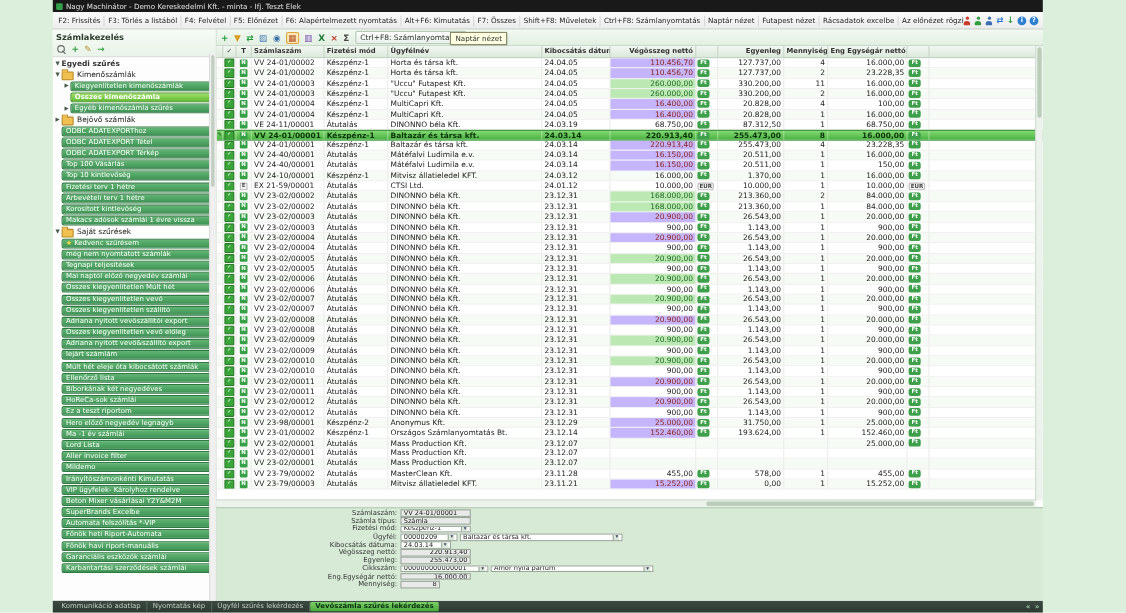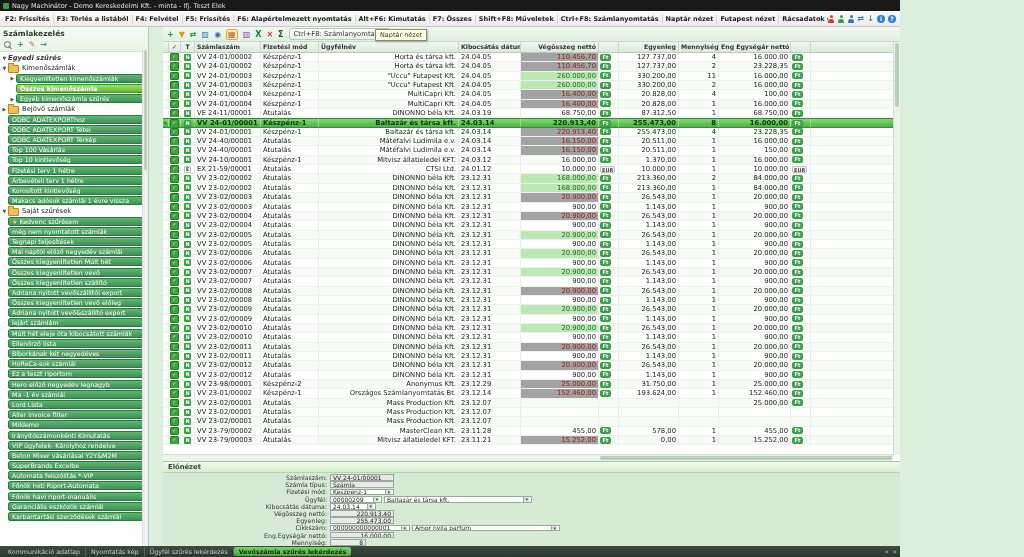--- a/index.html
+++ b/index.html
@@ -1,53 +1,53 @@
 <!DOCTYPE html>
 <html><head>
 <meta charset="utf-8">
 <style>
   html,body{margin:0;padding:0;}
   body{width:1024px;height:557px;overflow:hidden;font-family:"DejaVu Sans",sans-serif;background:#dceedc;}
-  .app{width:900px;height:557px;display:flex;flex-direction:column;}
+  .app{width:900px;height:557px;display:flex;flex-direction:column;padding-left:48px;}
 
   
   .titlebar{height:11px;background:#191919;color:#e0e0e0;display:flex;align-items:center;font-size:6.5px;padding:0 3px;gap:3px;flex:0 0 auto;}
   .win-icon{width:6px;height:6px;background:#35a04a;border-radius:1px;flex:0 0 auto;}
 
   
   .menubar{height:15px;background:linear-gradient(#fbfbfb,#ececec);border-bottom:1px solid #c6c6c6;display:flex;align-items:center;justify-content:space-between;padding:0 2px;flex:0 0 auto;}
-  .menu-items{display:flex;align-items:flex-start;min-width:0;overflow:hidden;font-weight:bold;}
+  .menu-items{display:flex;align-items:flex-start;min-width:0;overflow:hidden;}
   .menu-item{font-size:6.5px;color:#222;padding:1px 3px;border-right:1px solid #d8d8d8;white-space:nowrap;cursor:default;}
   .menu-icons{display:flex;align-items:center;gap:3px;padding-right:2px;flex:0 0 auto;}
 
   
   .ic{display:inline-block;font-size:8px;line-height:9px;font-weight:bold;text-align:center;font-style:normal;}
   .ic.round{border-radius:50%;width:8px;height:8px;line-height:8px;font-size:6px;}
   .ic.active{background:#fde8b8;border:1px solid #e0a43c;border-radius:2px;padding:0 1px;}
   .i-person{position:relative;display:inline-block;width:7px;height:8px;}
   .i-person::before{content:"";position:absolute;top:0;left:2px;width:3px;height:3px;border-radius:50%;background:currentColor;}
   .i-person::after{content:"";position:absolute;bottom:0;left:0.5px;width:6px;height:4px;border-radius:3px 3px 1px 1px;background:currentColor;}
   .i-search{position:relative;display:inline-block;width:8px;height:8px;}
   .i-search::before{content:"";position:absolute;top:0;left:0;width:5px;height:5px;border:1.2px solid currentColor;border-radius:50%;}
   .i-search::after{content:"";position:absolute;bottom:0;right:0;width:4px;height:1.4px;background:currentColor;transform:rotate(45deg);}
 
   
-  .content{flex:1;display:flex;min-height:0;gap:14px;}
+  .content{flex:1;display:flex;min-height:0;}
 
   
   .sidebar{width:148px;background:#fdfdfd;border-right:1px solid #b9c9b9;display:flex;flex-direction:column;flex:0 0 auto;position:relative;}
   .sb-head{padding:2px 3px 1px;border-bottom:1px solid #dcdcdc;background:linear-gradient(#f6fbf6,#e9f3e9);}
   .sb-title{font-size:7.5px;font-weight:bold;color:#2c3c2c;}
   .sb-tools{display:flex;gap:5px;align-items:center;padding:2px 1px 1px;}
   .tree{flex:1;overflow:hidden;padding:1px 0;}
   .tree-row{display:flex;align-items:center;height:10.2px;padding:0 4px 0 1px;}
   .tree-row.lvl1{padding-left:9px;}
   .arrow{width:7px;font-size:5px;color:#4a5a4a;text-align:center;flex:0 0 auto;}
   .tree-label{font-size:6.8px;color:#222;white-space:nowrap;overflow:hidden;}
-  .tree-label.section{font-weight:bold;color:#333;font-style:italic;}
+  .tree-label.section{font-weight:bold;color:#333;}
   .folder-ic{display:inline-block;width:9px;height:6px;background:#f0c050;border:1px solid #b98b28;border-radius:1px;position:relative;margin:2px 3px 0 0;flex:0 0 auto;}
   .folder-ic::before{content:"";position:absolute;top:-3px;left:-1px;width:4px;height:2px;background:#f0c050;border:1px solid #b98b28;border-bottom:none;border-radius:1px 1px 0 0;}
   .tree-btn{flex:1;display:flex;align-items:center;height:9px;line-height:9px;background:linear-gradient(#62b573,#3e9355);border:1px solid #2e7a42;border-radius:2px;color:#fff;font-size:6.3px;padding:0 3px;white-space:nowrap;overflow:hidden;box-sizing:border-box;min-width:0;}
   .tree-btn.selected{background:linear-gradient(#9fe06a,#64bb34);border-color:#3f941d;font-weight:bold;}
   .star{color:#ffd83d;margin-right:2px;font-size:6px;flex:0 0 auto;}
   .sb-scroll{position:absolute;right:0;top:22px;bottom:0;width:5px;background:#f0f0f0;border-left:1px solid #ddd;}
   .sb-scroll .thumb{position:absolute;top:1px;left:0.5px;width:3.5px;height:120px;background:#c2cec2;border-radius:2px;}
 
   
   .main{flex:1;display:flex;flex-direction:column;position:relative;background:#eaf4ea;min-width:0;}
@@ -67,24 +67,24 @@
   .grow .c{border-right:1px solid #ececec;}
   .c{display:block;box-sizing:border-box;padding:0 2px;white-space:nowrap;overflow:hidden;flex:0 0 auto;}
   .marker{width:6px;padding:0;font-size:5px;text-align:center;color:#06320a;}
   .ckcol{width:12px;text-align:center;padding:0;}
   .cb{display:inline-block;width:6.5px;height:6.5px;line-height:6.5px;background:#3aa63a;border:1px solid #2a7a2a;border-radius:1px;color:#fff;font-size:4.5px;text-align:center;vertical-align:middle;}
   .tcol{width:14px;text-align:center;padding:0;}
   .tb{display:inline-block;width:7px;height:7px;line-height:7px;background:#36a046;border-radius:1px;color:#fff;font-size:5px;font-weight:bold;text-align:center;vertical-align:middle;}
   .tb.e{background:#f2f2f2;color:#555;border:1px solid #bbb;box-sizing:border-box;line-height:5.5px;}
   .numcol{width:66px;}
   .modecol{width:58px;}
-  .custcol{width:140px;text-align:right;}
+  .custcol{width:140px;}
   .datecol{width:62px;}
   .totcol{width:78px;text-align:right;}
-  .totcol.red{background:#a3a3a3;color:#8f2014;}
+  .totcol.red{background:#c4b5fd;color:#8f2014;}
   .totcol.green{background:#bce8b3;color:#1d6b22;}
   .curcol{width:20px;padding:0 1px;}
   .cur{display:inline-block;min-width:11px;padding:0 1px;height:7px;line-height:7px;background:#3fa04c;border-radius:2px;color:#fff;font-size:5px;font-weight:bold;text-align:center;vertical-align:middle;box-sizing:border-box;}
   .cur.eur{background:#f4f4f4;color:#444;border:1px solid #bbb;}
   .balcol{width:60px;text-align:right;}
   .qtycol{width:40px;text-align:right;}
   .unitcol{width:72px;text-align:right;}
   .fill{flex:1 1 auto;border-right:none !important;}
   .grow.sel{background:linear-gradient(#83d873,#49b340);border-top:1px solid #2f8f2f;border-bottom:1px solid #2f8f2f;color:#0a320a;font-weight:bold;}
   .grow.sel .totcol{background:transparent;color:#0a320a;}
@@ -123,21 +123,21 @@
   <div class="titlebar">
     <span class="win-icon"></span>
     <span>Nagy Machinátor - Demo Kereskedelmi Kft. - minta - Ifj. Teszt Elek</span>
   </div>
 
   <div class="menubar">
     <div class="menu-items">
         <span class="menu-item">F2: Frissítés</span>
         <span class="menu-item">F3: Törlés a listából</span>
         <span class="menu-item">F4: Felvétel</span>
-        <span class="menu-item">F5: Frissítés</span>
+        <span class="menu-item">F5: Előnézet</span>
         <span class="menu-item">F6: Alapértelmezett nyomtatás</span>
         <span class="menu-item">Alt+F6: Kimutatás</span>
         <span class="menu-item">F7: Összes</span>
         <span class="menu-item">Shift+F8: Műveletek</span>
         <span class="menu-item">Ctrl+F8: Számlanyomtatás</span>
         <span class="menu-item">Naptár nézet</span>
         <span class="menu-item">Futapest nézet</span>
         <span class="menu-item">Rácsadatok excelbe</span>
         <span class="menu-item">Az előnézet rögzítésének feloldása</span>
         <span class="menu-item">Helyi hétre</span>
@@ -1153,21 +1153,20 @@
           </div>
         <div class="v-scroll">
           <div class="thumb"></div>
         </div>
         <div class="h-scroll">
           <div class="thumb"></div>
         </div>
       </div>
 
       <div class="preview">
-        <div class="pv-head">Előnézet</div>
         <div class="pv-fields">
             <div class="pv-row">
               <span class="pv-label">Számlaszám:</span>
               <span class="pv-box k-ro" style="width: 64px;">
                 <span class="bx-txt">VV 24-01/00001</span>
               </span>
             </div>
             <div class="pv-row">
               <span class="pv-label">Számla típus:</span>
               <span class="pv-box k-ro" style="width: 64px;">

